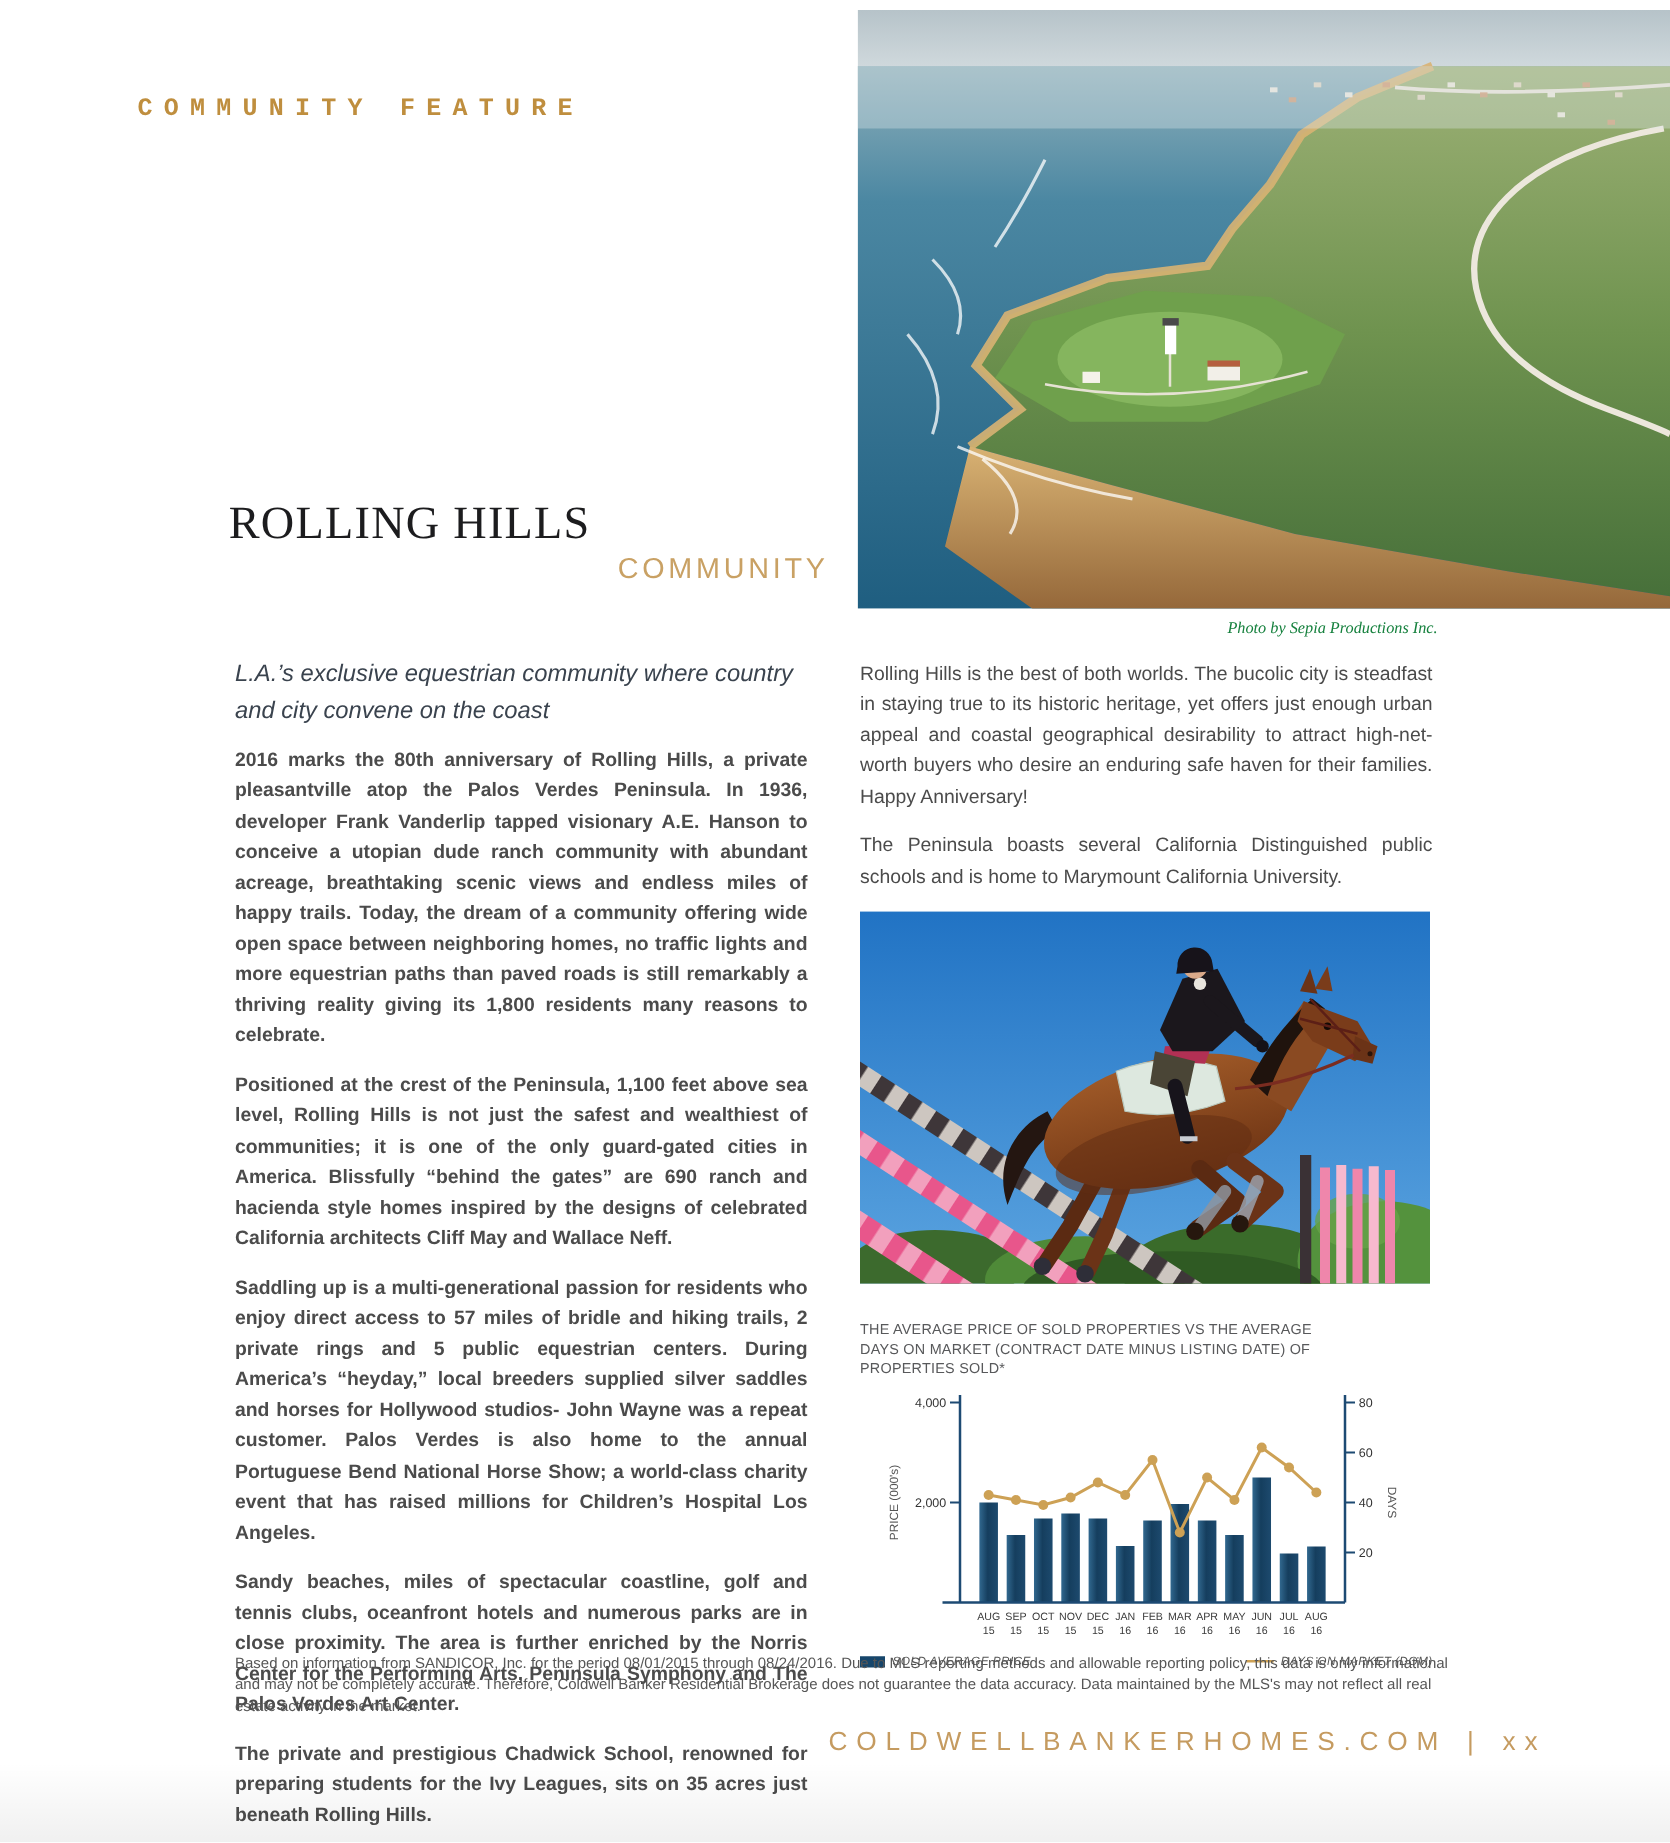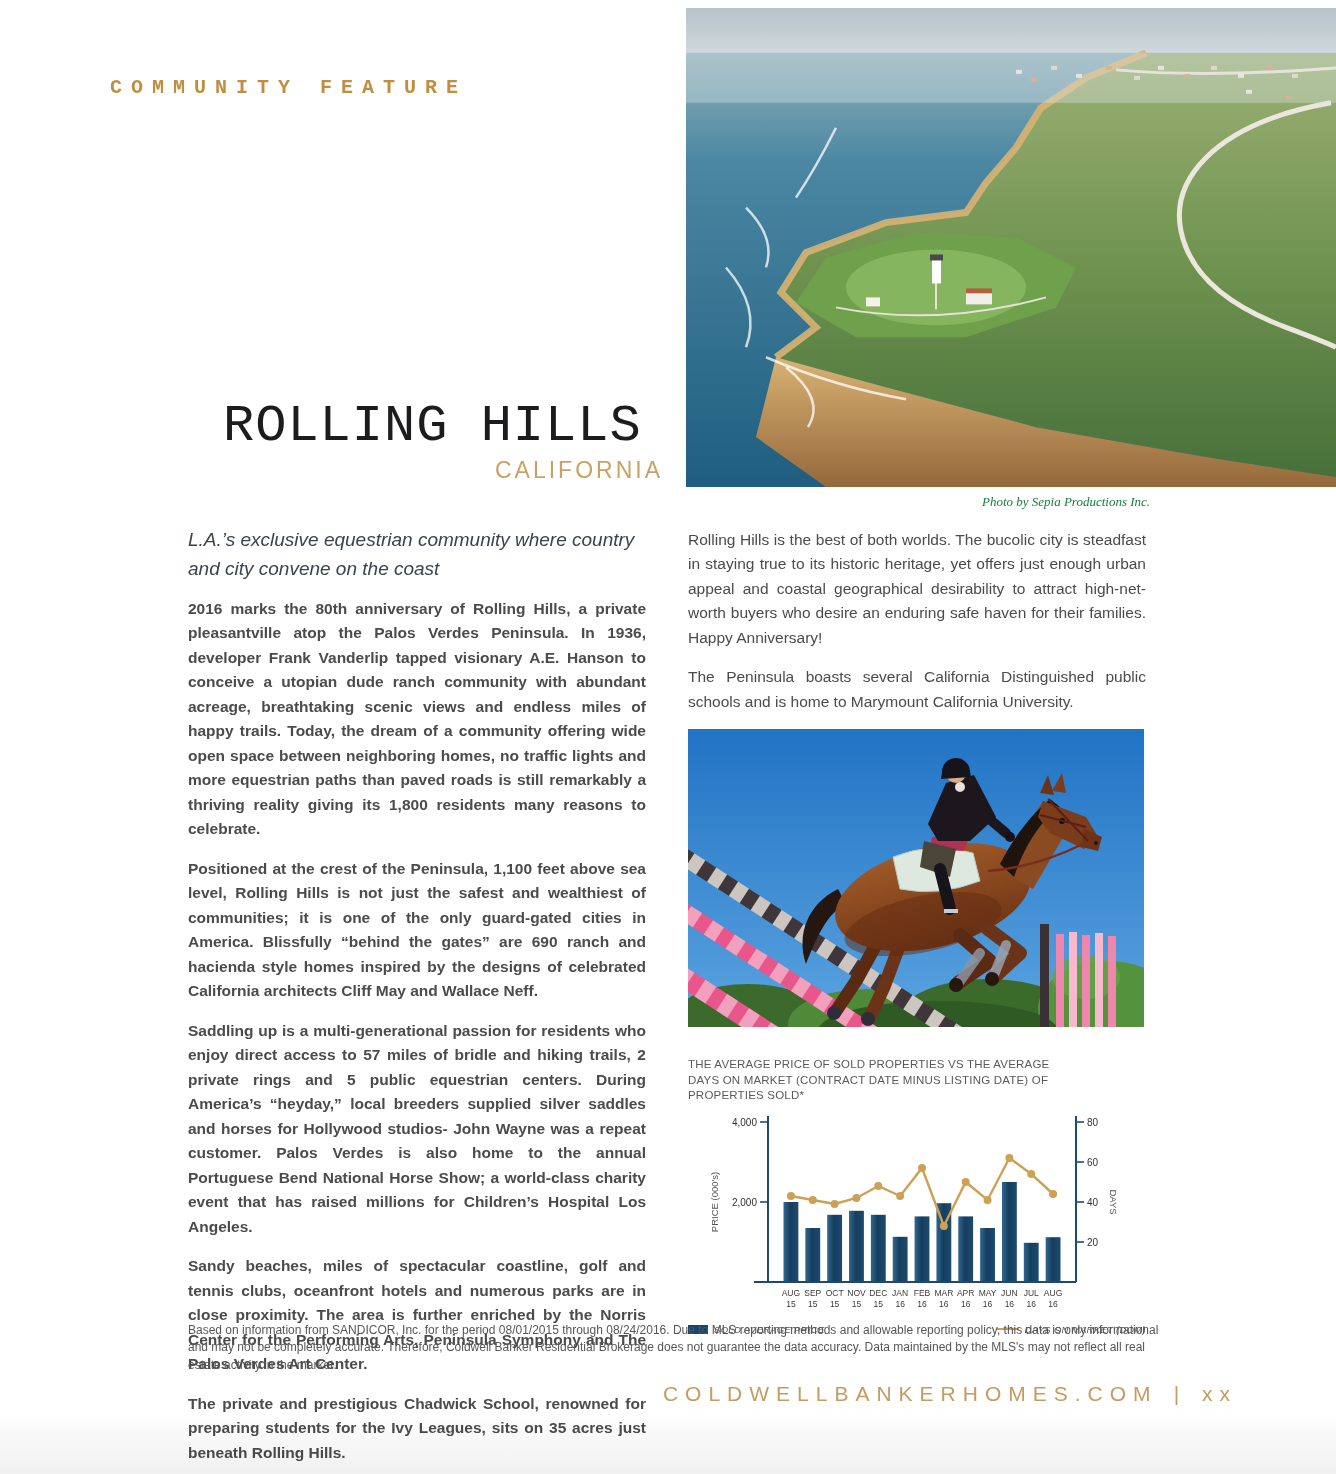--- a/index.html
+++ b/index.html
@@ -6,22 +6,22 @@
   .page{position:relative;width:1336px;height:1474px;background:#fff;overflow:hidden;
         font-family:"Liberation Sans",sans-serif;}
   .kicker{position:absolute;left:110px;top:76px;font-family:Liberation Mono, monospace;
           font-weight:700;font-size:20px;letter-spacing:9px;color:#bf8e3e;}
   .photo-aerial{position:absolute;left:686px;top:8px;width:650px;height:479px;overflow:hidden;}
   .photo-aerial svg{display:block;}
   .photo-caption{position:absolute;left:686px;top:494px;width:650px;box-sizing:border-box;
           padding-left:110px;text-align:center;font-family:"Liberation Serif",serif;
           font-style:italic;font-size:13px;color:#15803d;}
   .title-block{position:absolute;left:183px;top:400px;width:480px;}
-  .title{font-family:Liberation Mono, monospace;font-size:52px;letter-spacing:1px;
-         color:#1c1c1e;line-height:1.05;white-space:nowrap;margin-left:40px;}
+  .title{font-family:Liberation Serif, serif;font-size:37px;letter-spacing:1px;
+         color:#1c1c1e;line-height:1.05;white-space:nowrap;}
   .subtitle{text-align:right;font-size:23px;letter-spacing:3px;color:#c9a164;margin-top:2px;}
   .lede{position:absolute;left:188px;top:526px;width:468px;font-style:italic;
         font-size:19px;line-height:1.5;color:#3a434e;}
   .col-left{position:absolute;left:188px;top:597px;width:458px;font-weight:bold;}
   .col-right{position:absolute;left:688px;top:528px;width:458px;}
   .col-left p,.col-right p{margin:0 0 15px;font-size:15.5px;line-height:1.58;
         color:#4b4b4b;text-align:justify;}
   .photo-horse{width:456px;height:298px;margin-top:8px;overflow:hidden;}
   .chart-heading{margin-top:30px;max-width:394px;font-size:11.5px;line-height:1.35;
         color:#58595b;letter-spacing:.2px;}
@@ -109,21 +109,21 @@
         <path d="M80,350 Q150,380 220,392"></path>
         <path d="M150,120 Q130,160 110,190"></path>
       </g>
       <rect x="0" y="45" width="650" height="50" fill="#dfe7ea" opacity="0.35"></rect>
     </svg>
   </div>
   <div class="photo-caption">Photo by Sepia Productions Inc.</div>
 
   <div class="title-block">
     <div class="title">ROLLING HILLS</div>
-    <div class="subtitle">CALIFORNIA</div>
+    <div class="subtitle">COMMUNITY</div>
   </div>
 
   <div class="lede">L.A.’s exclusive equestrian community where country and city convene on the coast</div>
 
   <div class="col-left">
     <p>2016 marks the 80th anniversary of Rolling Hills, a private pleasantville atop the Palos Verdes Peninsula. In 1936, developer Frank Vanderlip tapped visionary A.E. Hanson to conceive a utopian dude ranch community with abundant acreage, breathtaking scenic views and endless miles of happy trails. Today, the dream of a community offering wide open space between neighboring homes, no traffic lights and more equestrian paths than paved roads is still remarkably a thriving reality giving its 1,800 residents many reasons to celebrate.</p>
     <p>Positioned at the crest of the Peninsula, 1,100 feet above sea level, Rolling Hills is not just the safest and wealthiest of communities; it is one of the only guard-gated cities in America. Blissfully “behind the gates” are 690 ranch and hacienda style homes inspired by the designs of celebrated California architects Cliff May and Wallace Neff.</p>
     <p>Saddling up is a multi-generational passion for residents who enjoy direct access to 57 miles of bridle and hiking trails, 2 private rings and 5 public equestrian centers. During America’s “heyday,” local breeders supplied silver saddles and horses for Hollywood studios- John Wayne was a repeat customer. Palos Verdes is also home to the annual Portuguese Bend National Horse Show; a world-class charity event that has raised millions for Children’s Hospital Los Angeles.</p>
     <p>Sandy beaches, miles of spectacular coastline, golf and tennis clubs, oceanfront hotels and numerous parks are in close proximity. The area is further enriched by the Norris Center for the Performing Arts, Peninsula Symphony and The Palos Verdes Art Center.</p>
     <p>The private and prestigious Chadwick School, renowned for preparing students for the Ivy Leagues, sits on 35 acres just beneath Rolling Hills.</p>

